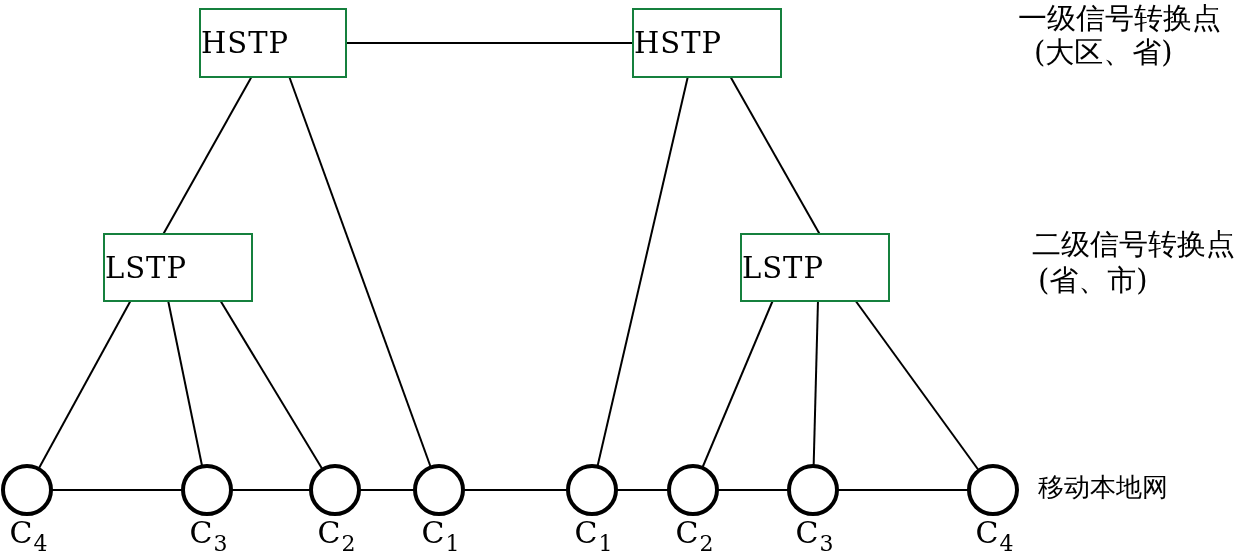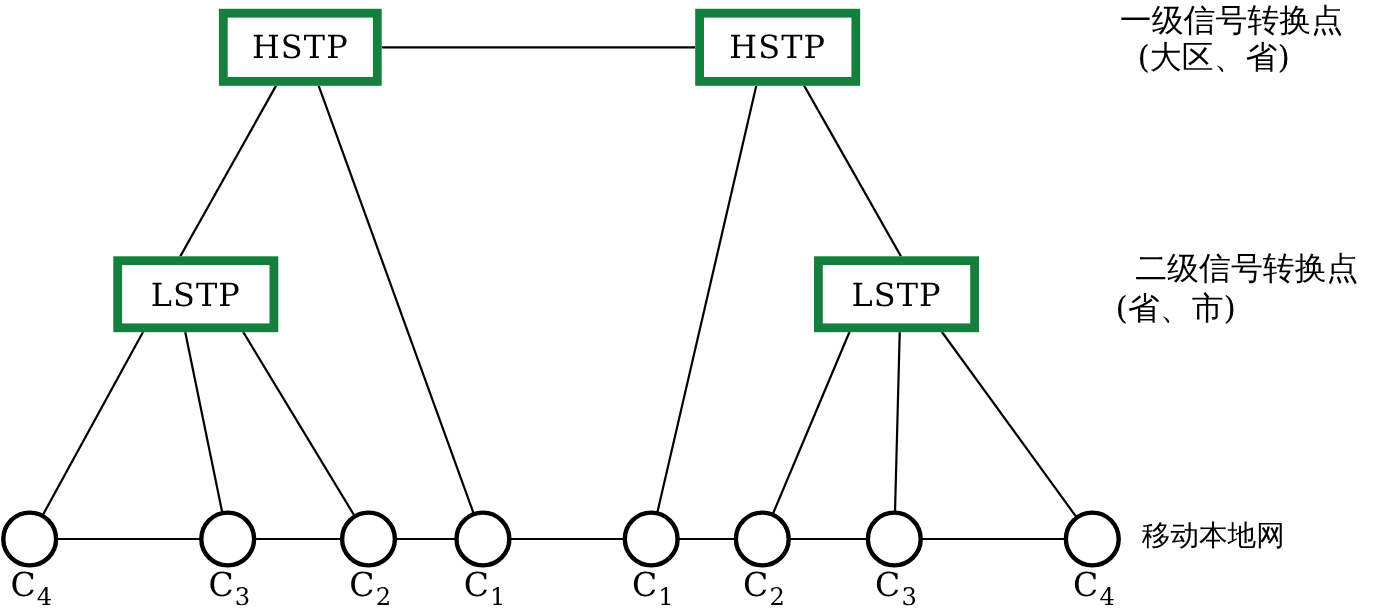--- a/index.html
+++ b/index.html
@@ -3,21 +3,21 @@
 <meta charset="utf-8">
 <style>
   html,body { margin:0; padding:0; background:#ffffff; }
   #stage {
     position:relative; width:1250px; height:555px; background:#ffffff;
     font-family:"DejaVu Serif", serif; color:#000; overflow:hidden;
   }
   #edges { position:absolute; left:0; top:0; width:1250px; height:555px; z-index:0; }
   .stp-box {
     position:absolute; box-sizing:border-box; background:#ffffff;
-    border:8px solid #15803d; display:flex; align-items:center; justify-content:center;
+    border:2px solid #15803d; display:flex; align-items:center; 
     font-size:29px; letter-spacing:1px; z-index:2;
   }
   .node-circle {
     position:absolute; box-sizing:border-box; width:52px; height:52px;
     border:4px solid #000; border-radius:50%; background:#ffffff; z-index:2;
   }
   .node-label {
     position:absolute; z-index:3; font-size:30px; transform:translateX(-50%);
     white-space:nowrap; line-height:30px;
   }
@@ -94,17 +94,17 @@
     <span>C</span><span class="sub">3</span>
   </div>
   <div class="node-label" style="left:994px; top:518px;">
     <span>C</span><span class="sub">4</span>
   </div>
 
   <div class="side-label" style="left:1018px; top:2px;">一级信号转换点</div>
   <div class="side-label" style="left:1032px; top:228px;">二级信号转换点</div>
 
   <div class="side-label" style="left:1034px; top:36px;">(大区、省)</div>
-  <div class="side-label" style="left:1014px; top:264px;">(省、市)</div>
+  <div class="side-label" style="left:1038px; top:264px;">(省、市)</div>
 
   <div class="side-label big" style="left:1038px; top:471px;">移动本地网</div>
 
 </div>
 
 </body></html>

